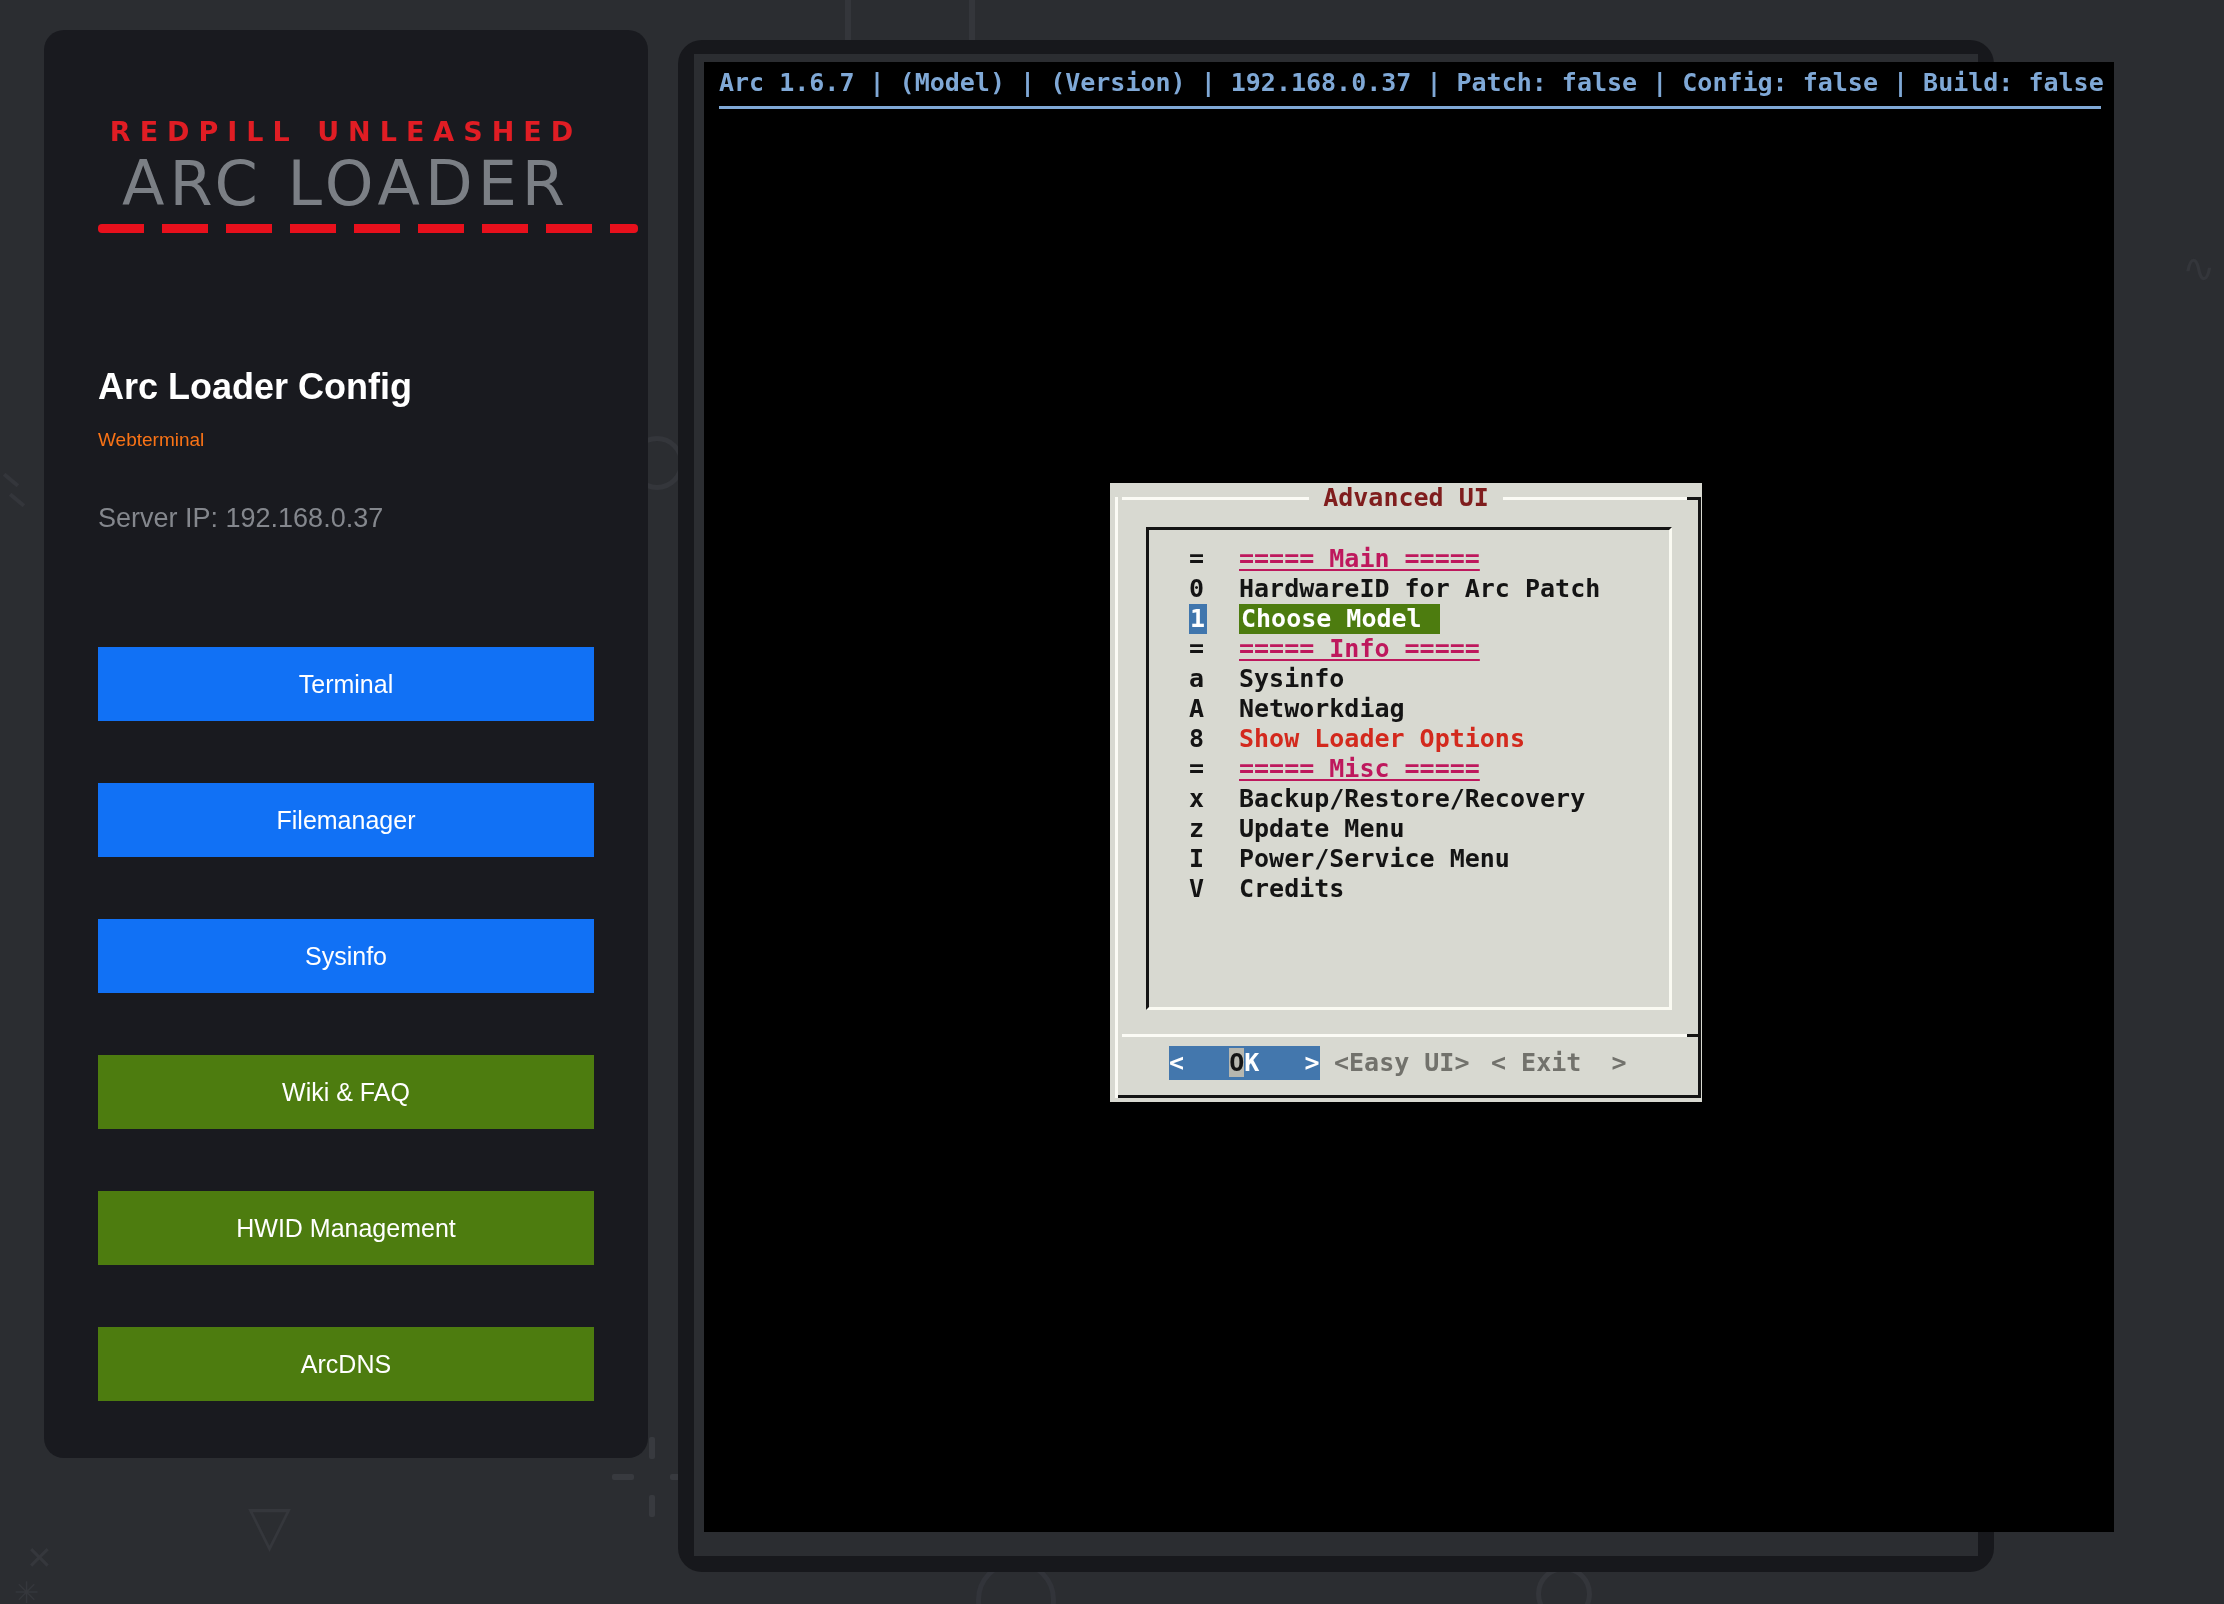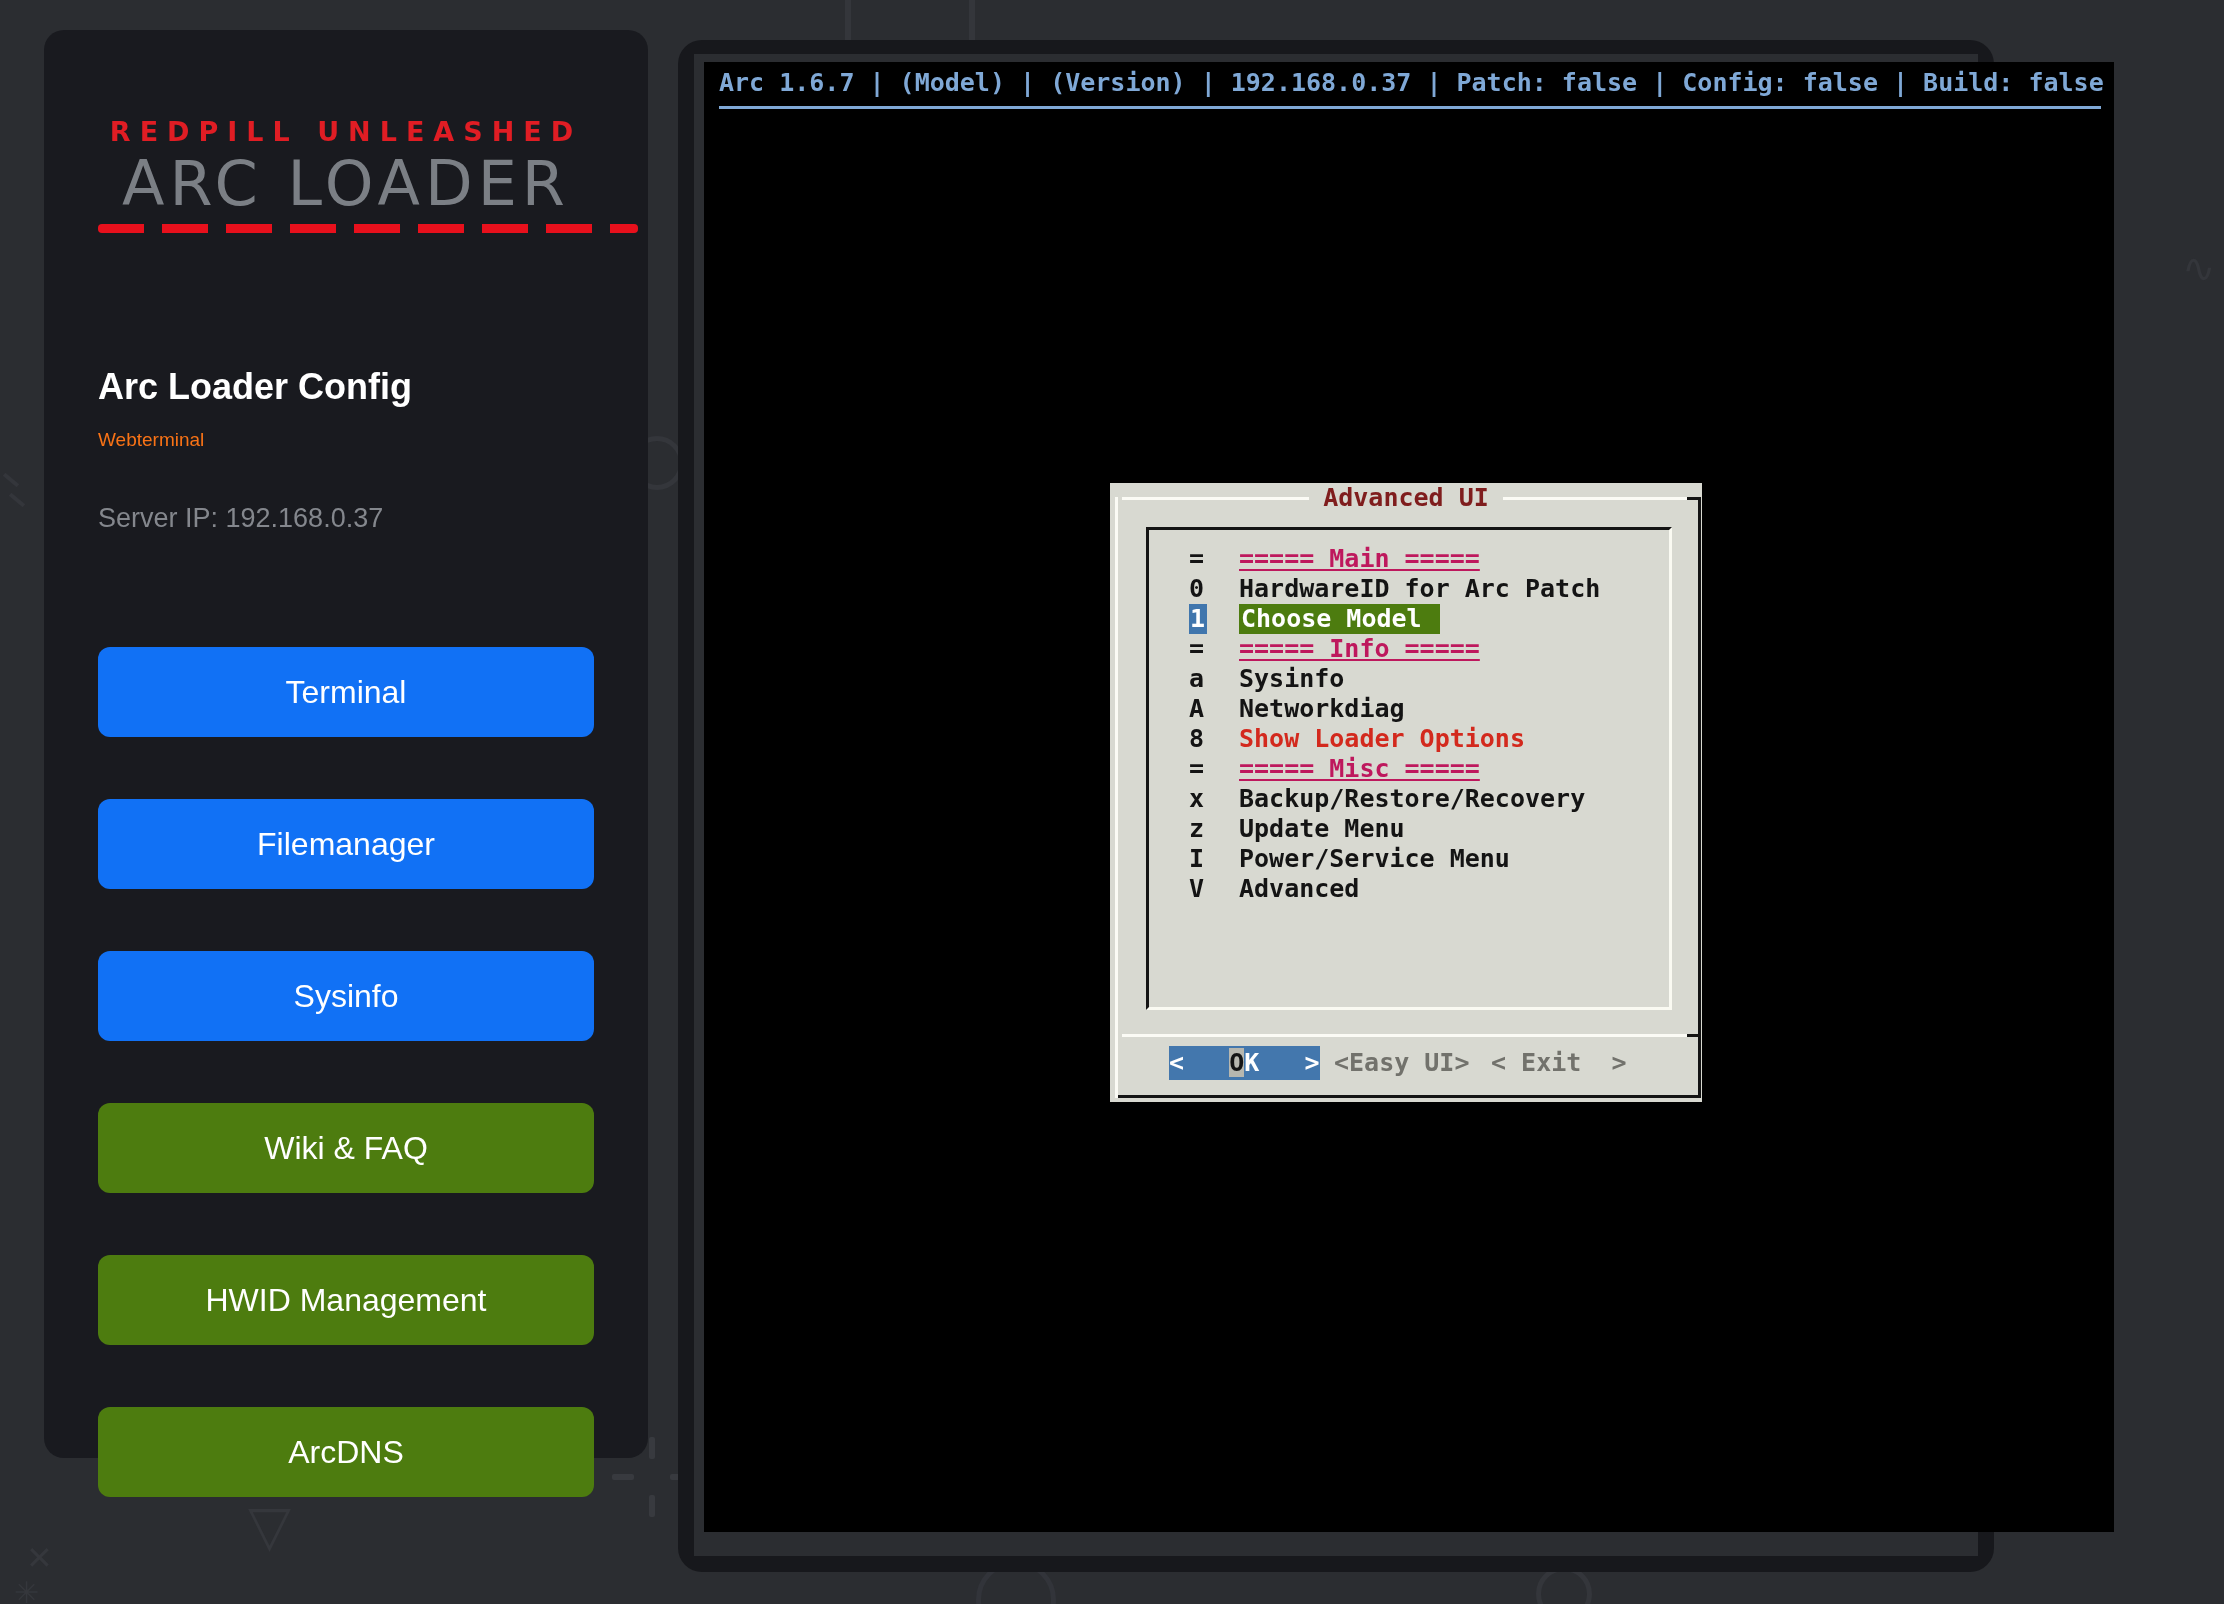--- a/index.html
+++ b/index.html
@@ -30,22 +30,22 @@
            background:#191a1f;border-radius:20px;box-sizing:border-box;padding:12px 54px;}
   .logo-sub{margin-top:74px;text-align:center;font-family:"DejaVu Sans",sans-serif;
             font-weight:bold;font-size:27px;line-height:32px;letter-spacing:9px;color:#e01d24;}
   .logo-main{margin-top:4px;text-align:center;font-family:"DejaVu Sans",sans-serif;
              font-weight:normal;font-size:62px;line-height:64px;letter-spacing:5px;color:#7b7f85;}
   .logo-dashes{margin:8px auto 0 auto;width:540px;height:9px;border-radius:4px;
                background:repeating-linear-gradient(90deg,#e8101c 0 46px,transparent 46px 64px);}
   .sb-title{margin:132px 0 0 0;font-size:36px;line-height:44px;font-weight:bold;color:#ffffff;}
   .sb-sub{margin:14px 0 0 0;font-size:19px;line-height:34px;color:#f97316;}
   .sb-ip{margin:44px 0 0 0;font-size:27px;line-height:34px;color:#84878d;}
-  .sb-btn{display:block;width:100%;height:90px;border:none;border-radius:12px;cursor:pointer;
-          font-family:"Liberation Sans",sans-serif;font-size:32px;color:#ffffff;}
+  .sb-btn{display:block;width:100%;height:74px;border:none;border-radius:0;cursor:pointer;
+          font-family:"Liberation Sans",sans-serif;font-size:25px;color:#ffffff;}
   .sb-btn.first{margin-top:112px;}
   .sb-btn{margin-bottom:62px;}
   .btn-blue{background:#1171f5;}
   .btn-red{background:#4d7c0f;margin-top:29px;}
 
   
   .terminal-window{position:absolute;left:678px;top:40px;width:1316px;height:1532px;
                    background:#17181c;border-radius:24px;}
   .terminal-panel{position:absolute;left:16px;top:14px;right:16px;bottom:16px;background:#2b2d31;}
   .terminal-screen{position:absolute;left:10px;top:8px;width:1410px;height:1470px;background:#000;
@@ -183,21 +183,21 @@
             <div class="menu-row">
               <span class="menu-tag">z</span>
               <span class="menu-label">Update Menu</span>
             </div>
             <div class="menu-row">
               <span class="menu-tag">I</span>
               <span class="menu-label">Power/Service Menu</span>
             </div>
             <div class="menu-row">
               <span class="menu-tag">V</span>
-              <span class="menu-label">Advanced</span>
+              <span class="menu-label">Credits</span>
             </div>
           </div>
 
           <div class="dlg-sep"></div>
           <div class="dlg-sep-stub"></div>
 
           <div class="dlg-buttons">
             <span class="dlg-btn dlg-btn-ok"><span>&lt;   </span><span class="cursor">O</span><span>K   &gt;</span></span>
             <span class="dlg-btn dlg-btn-plain dlg-btn-easy">&lt;Easy UI&gt;</span>
             <span class="dlg-btn dlg-btn-plain dlg-btn-exit">&lt; Exit  &gt;</span>

